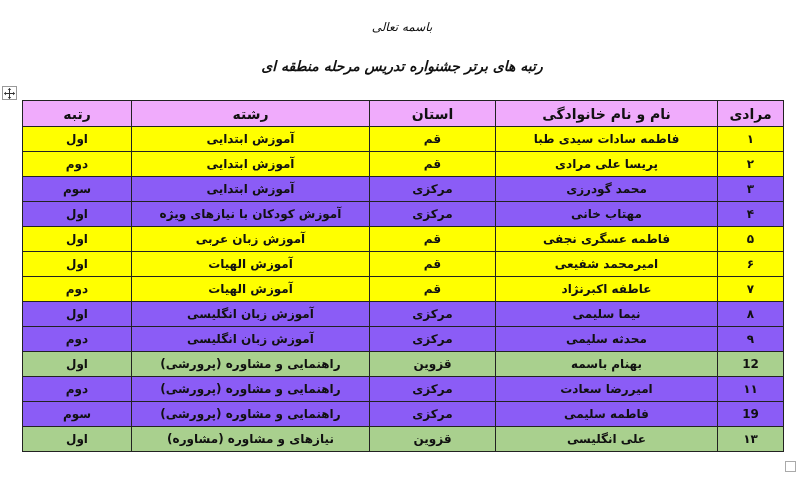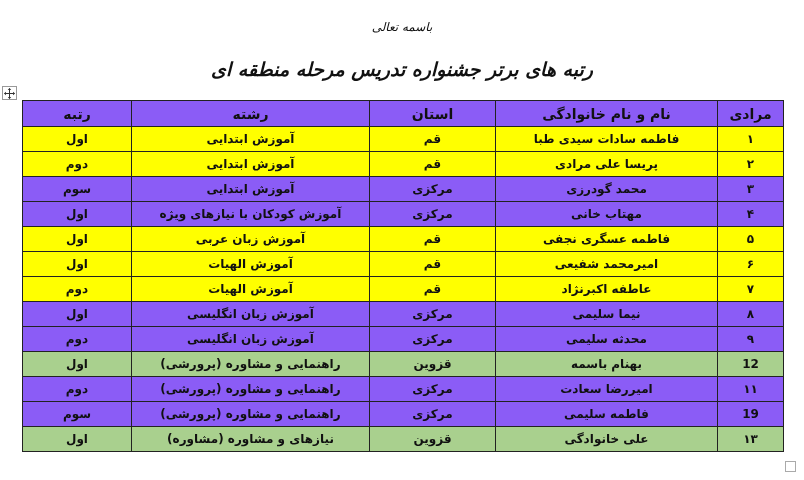--- a/index.html
+++ b/index.html
@@ -26,21 +26,21 @@
       font-style: italic;
       direction: rtl;
     }
     .doc-title {
       position: absolute;
       left: 0;
       width: 804px;
       top: 58px;
       text-align: center;
       font-family: "DejaVu Serif", serif;
-      font-size: 19px;
+      font-size: 14px;
       font-weight: bold;
       font-style: italic;
       direction: rtl;
     }
     .move-handle {
       position: absolute;
       left: 2px;
       top: 86px;
       width: 15px;
       height: 14px;
@@ -77,21 +77,21 @@
       text-align: center;
       vertical-align: middle;
       padding: 0;
       font-weight: bold;
       white-space: nowrap;
       overflow: hidden;
     }
     table.ranks th {
       height: 25px;
       font-size: 14px;
-      background: #8b5cf6;
+      background: #f0abfc;
     }
     table.ranks td {
       height: 24px;
       font-size: 12px;
     }
     tr.c-yellow td { background: #ffff00; }
     tr.c-beige td { background: #8b5cf6; }
     tr.c-green td { background: #a9d08e; }
   </style>
 </head>
@@ -204,21 +204,21 @@
     </tr>
     <tr class="c-beige">
       <td>19</td>
       <td>فاطمه سلیمی</td>
       <td>مرکزی</td>
       <td>راهنمایی و مشاوره (پرورشی)</td>
       <td>سوم</td>
     </tr>
     <tr class="c-green">
       <td>۱۳</td>
-      <td>علی خانوادگی</td>
+      <td>علی انگلیسی</td>
       <td>قزوین</td>
       <td>نیازهای و مشاوره (مشاوره)</td>
       <td>اول</td>
     </tr>
   </tbody>
 </table>
 
 <div class="resize-handle"></div>
 
 </body></html>

